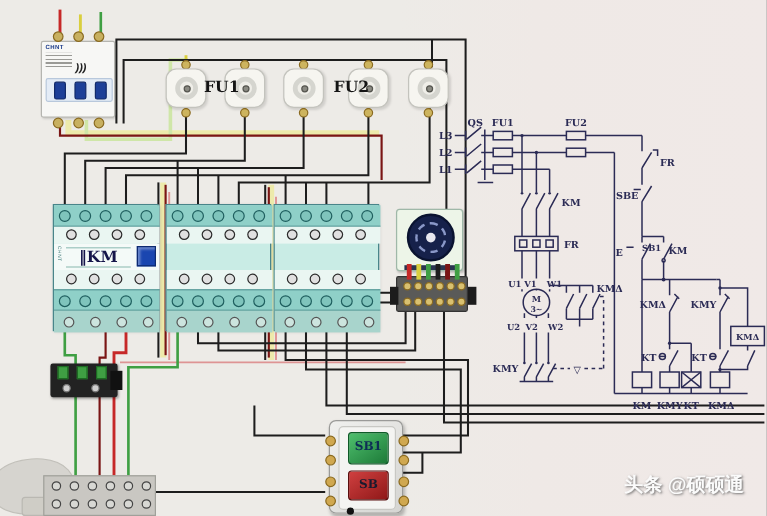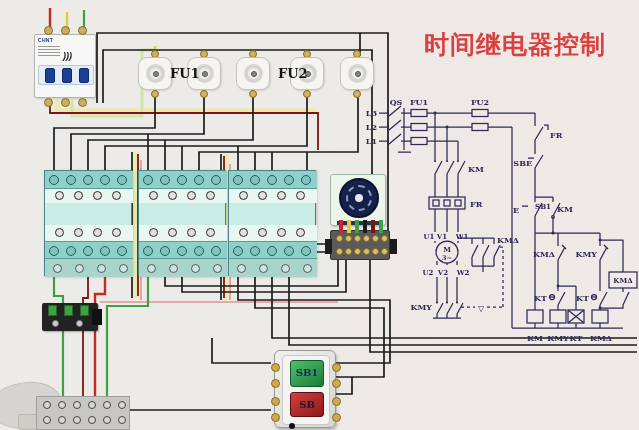--- a/index.html
+++ b/index.html
@@ -260,20 +260,25 @@
         <span class="screw" style="left: 21px; top: 4px; width: 10px; height: 10px; border-color: rgb(31, 95, 95); background: rgb(127, 196, 188);"></span>
         <span class="screw" style="left: 38px; top: 4px; width: 10px; height: 10px; border-color: rgb(31, 95, 95); background: rgb(127, 196, 188);"></span>
         <span class="screw" style="left: 55px; top: 4px; width: 10px; height: 10px; border-color: rgb(31, 95, 95); background: rgb(127, 196, 188);"></span>
         <span class="screw" style="left: 72px; top: 4px; width: 10px; height: 10px; border-color: rgb(31, 95, 95); background: rgb(127, 196, 188);"></span>
       </div>
     <div class="ct-band1">
         <span class="screw" style="left: 10px; top: 2px; width: 9px; height: 9px; border-color: rgb(42, 42, 42); background: rgb(224, 224, 224);"></span>
         <span class="screw" style="left: 29px; top: 2px; width: 9px; height: 9px; border-color: rgb(42, 42, 42); background: rgb(224, 224, 224);"></span>
         <span class="screw" style="left: 48px; top: 2px; width: 9px; height: 9px; border-color: rgb(42, 42, 42); background: rgb(224, 224, 224);"></span>
         <span class="screw" style="left: 67px; top: 2px; width: 9px; height: 9px; border-color: rgb(42, 42, 42); background: rgb(224, 224, 224);"></span>
+      </div>
+    <div class="ct-label">
+        <span class="ct-brand">CHNT</span>
+        <span class="ct-name"><span>‖</span><span>KM</span></span>
+        <span class="ct-coilwin"></span>
       </div>
     <div class="ct-band2">
         <span class="screw" style="left: 10px; top: 3px; width: 9px; height: 9px; border-color: rgb(42, 42, 42); background: rgb(224, 224, 224);"></span>
         <span class="screw" style="left: 29px; top: 3px; width: 9px; height: 9px; border-color: rgb(42, 42, 42); background: rgb(224, 224, 224);"></span>
         <span class="screw" style="left: 48px; top: 3px; width: 9px; height: 9px; border-color: rgb(42, 42, 42); background: rgb(224, 224, 224);"></span>
         <span class="screw" style="left: 67px; top: 3px; width: 9px; height: 9px; border-color: rgb(42, 42, 42); background: rgb(224, 224, 224);"></span>
       </div>
     <div class="ct-bot">
         <span class="screw" style="left: 4px; top: 4px; width: 10px; height: 10px; border-color: rgb(31, 95, 95); background: rgb(127, 196, 188);"></span>
         <span class="screw" style="left: 21px; top: 4px; width: 10px; height: 10px; border-color: rgb(31, 95, 95); background: rgb(127, 196, 188);"></span>
@@ -533,15 +538,15 @@
     <text class="st" x="597" y="257" text-anchor="end">KMY</text>
     <text class="st" x="547" y="301" text-anchor="end">KT</text>
     <text class="st" x="589" y="301" text-anchor="end">KT</text>
     <text class="st st7" x="623" y="283" text-anchor="middle">KMΔ</text>
     <text class="st" x="535" y="341" text-anchor="middle">KM</text>
     <text class="st" x="558" y="341" text-anchor="middle">KMY</text>
     <text class="st" x="576" y="341" text-anchor="middle">KT</text>
     <text class="st" x="601" y="341" text-anchor="middle">KMΔ</text>
   </svg>
 
-  <div class="abs title">时间继电器控制</div>
+  <div class="abs watermark">头条 @硕硕通</div>
 
 </div>
 
 </body></html>

